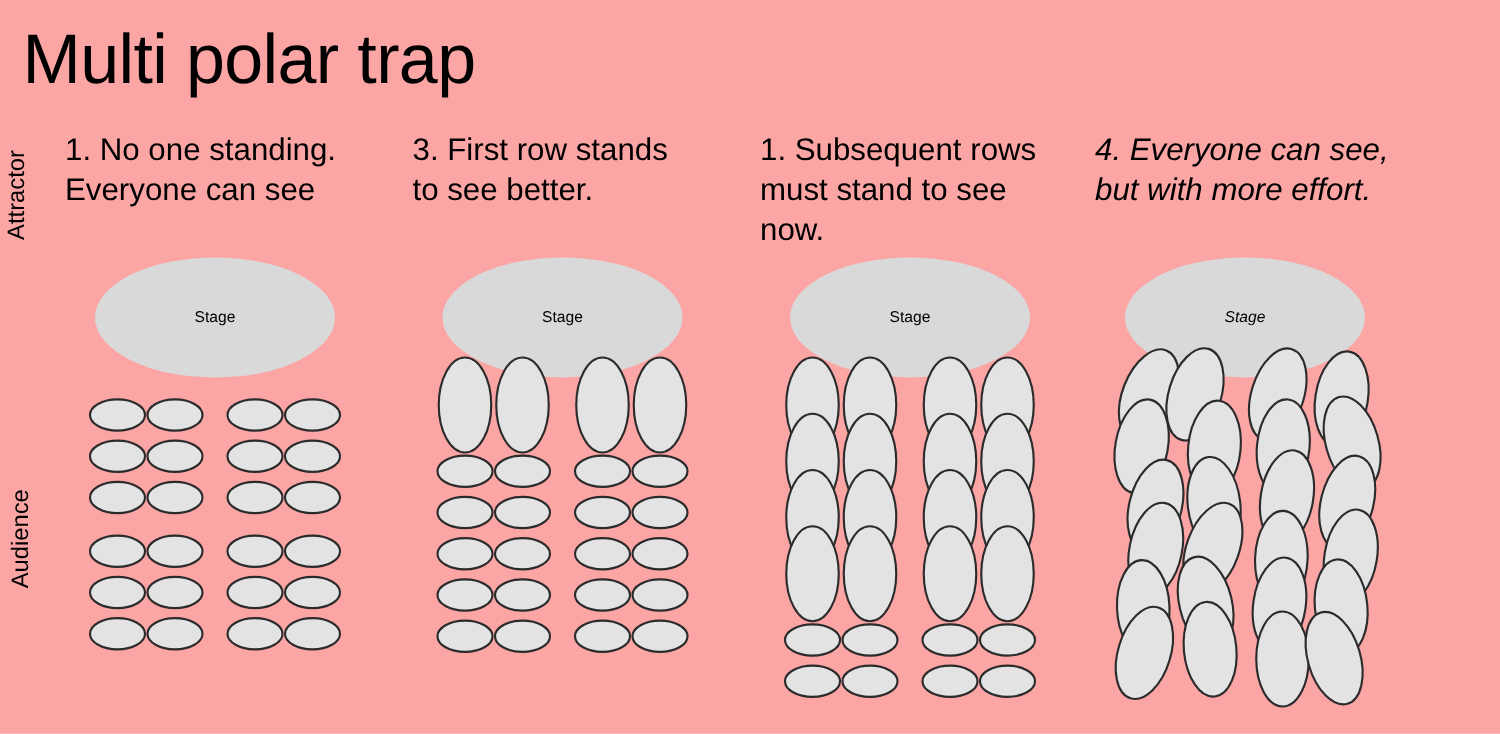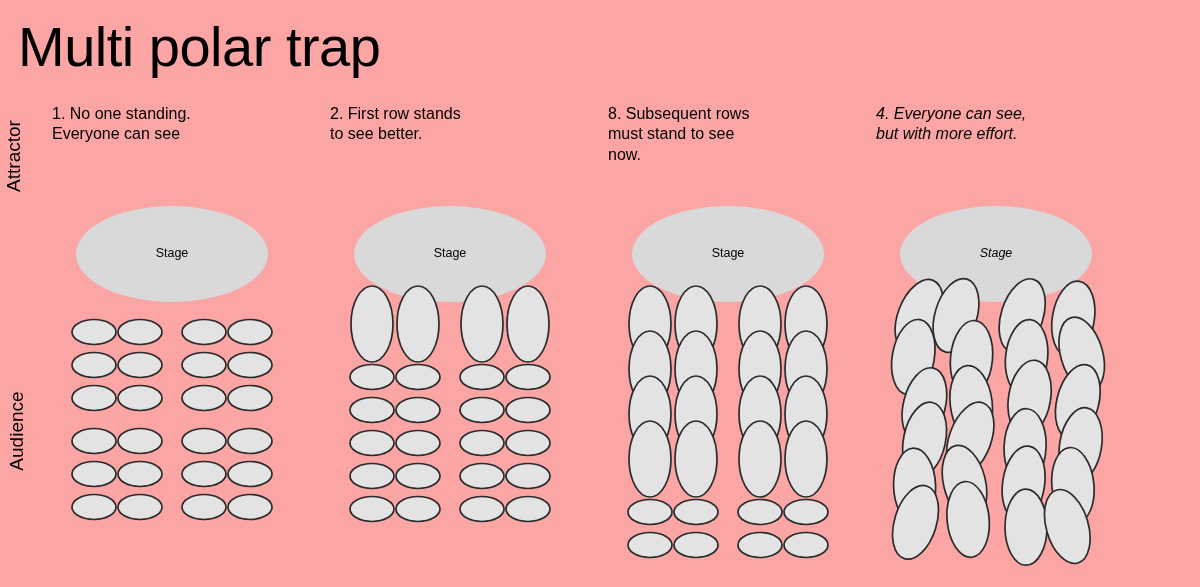--- a/index.html
+++ b/index.html
@@ -72,21 +72,21 @@
   #panel-1 { left: 52px; }
   #panel-2 { left: 330px; }
   #panel-3 { left: 608px; }
   #panel-4 { left: 876px; font-style: italic; }
 
   .panel-caption {
     position: absolute;
     left: 0;
     top: 0;
     width: 268px;
-    font-size: 16px;
+    font-size: 25px;
     line-height: 1.28;
     color: #000;
     white-space: pre-line;
   }
 
   .panel-figure {
     position: absolute;
     left: 0;
     top: 92px;
     width: 272px;
@@ -156,21 +156,21 @@
             <ellipse class="person" cx="42.0" cy="311.0" rx="22" ry="12.5"></ellipse>
             <ellipse class="person" cx="88.0" cy="311.0" rx="22" ry="12.5"></ellipse>
             <ellipse class="person" cx="152.0" cy="311.0" rx="22" ry="12.5"></ellipse>
             <ellipse class="person" cx="198.0" cy="311.0" rx="22" ry="12.5"></ellipse>
           </g>
       </svg>
     </div>
   </div>
 
   <div class="panel" id="panel-2">
-    <div class="panel-caption">2. First row stands
+    <div class="panel-caption">3. First row stands
     to see better.</div>
     <div class="panel-figure">
       <svg viewBox="0 0 272 348">
         <g>
           <ellipse class="stage-shape" cx="120" cy="58" rx="96" ry="48"></ellipse>
           <text class="stage-text" x="120" y="58">Stage</text>
         </g>
         <g class="people">
             <ellipse class="person" cx="42.0" cy="128.0" rx="21" ry="38"></ellipse>
             <ellipse class="person" cx="88.0" cy="128.0" rx="21" ry="38"></ellipse>
@@ -195,21 +195,21 @@
             <ellipse class="person" cx="42.0" cy="313.0" rx="22" ry="12.5"></ellipse>
             <ellipse class="person" cx="88.0" cy="313.0" rx="22" ry="12.5"></ellipse>
             <ellipse class="person" cx="152.0" cy="313.0" rx="22" ry="12.5"></ellipse>
             <ellipse class="person" cx="198.0" cy="313.0" rx="22" ry="12.5"></ellipse>
           </g>
       </svg>
     </div>
   </div>
 
   <div class="panel" id="panel-3">
-    <div class="panel-caption">8. Subsequent rows
+    <div class="panel-caption">1. Subsequent rows
     must stand to see
     now.</div>
     <div class="panel-figure">
       <svg viewBox="0 0 272 348">
         <g>
           <ellipse class="stage-shape" cx="120" cy="58" rx="96" ry="48"></ellipse>
           <text class="stage-text" x="120" y="58">Stage</text>
         </g>
         <g class="people">
             <ellipse class="person" cx="42.0" cy="128.0" rx="21" ry="38"></ellipse>

